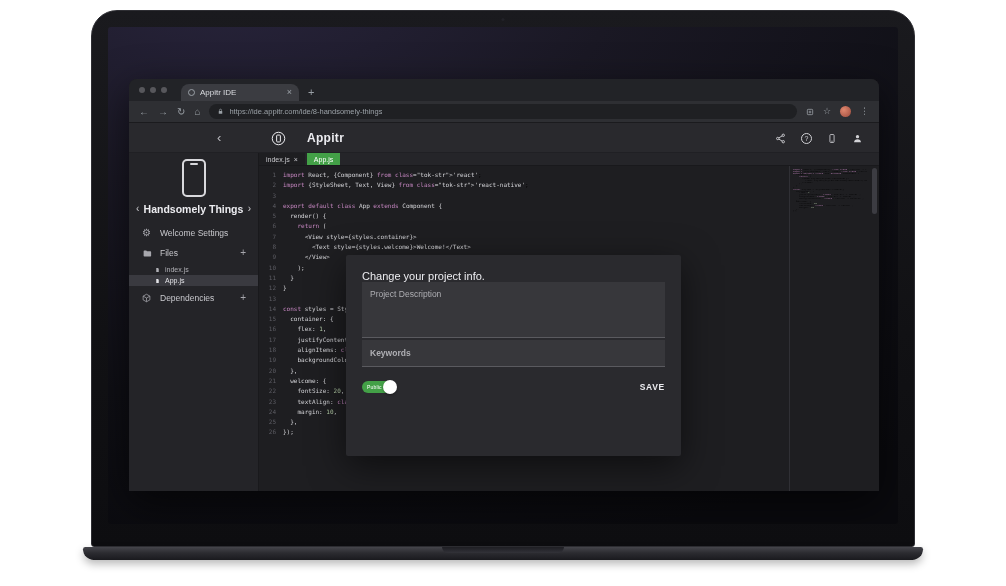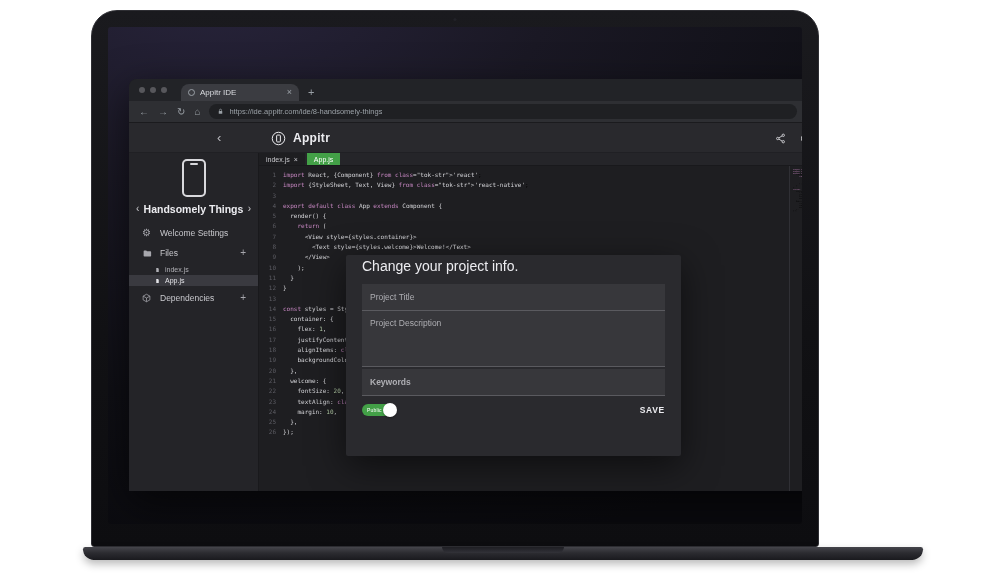--- a/index.html
+++ b/index.html
@@ -2,21 +2,21 @@
 <html style="--accent: #43a047;"><head>
 <meta charset="utf-8">
 <style>
   :root { --accent:#43a047; }
   * { margin:0; padding:0; box-sizing:border-box; }
   html,body { width:1006px; height:586px; background:#ffffff; overflow:hidden;
     font-family:"Liberation Sans", sans-serif; }
 
   
   .laptop { position:absolute; inset:0; }
-  .screen-shell { position:absolute; left:91px; top:10px; width:728px; height:537px;
+  .screen-shell { position:absolute; left:91px; top:10px; width:824px; height:537px;
     background:linear-gradient(180deg,#1a1a1e 0%,#111114 60%,#0d0d10 100%);
     border:1px solid #2e2e33; border-radius:26px 26px 3px 3px; }
   .camera { position:absolute; left:50%; top:7px; transform:translateX(-50%);
     width:3px; height:3px; border-radius:50%; background:#222228; }
   .display { position:absolute; left:16px; top:16px; right:16px; bottom:22px;
     border-radius:3px; overflow:hidden;
     background:radial-gradient(140% 120% at 15% -10%, #28243c 0%, #1a1824 35%, #0f0f15 70%, #0a0a0e 100%); }
   .base { position:absolute; left:83px; top:547px; width:840px; height:13px;
     background:linear-gradient(180deg,#45454b 0%, #2c2c31 45%, #1a1a1e 100%);
     border-radius:3px 3px 14px 14px; box-shadow:0 4px 9px rgba(0,0,0,.28); }
@@ -46,21 +46,21 @@
     align-items:center; gap:5px; padding:0 8px; min-width:0; }
   .url-text { font-size:7.5px; color:#9aa0a6; white-space:nowrap; overflow:hidden; }
   .tool-ic { color:#9aa0a6; font-size:9px; line-height:1; display:flex; align-items:center; }
   .avatar { width:11px; height:11px; border-radius:50%;
     background:radial-gradient(circle at 35% 35%, #e0876e, #9c4a3c); flex:none; }
 
   
   .ide-header { height:30px; background:#29292d; border-bottom:1px solid #202024;
     position:relative; flex:none; }
   .collapse { position:absolute; left:88px; top:8px; color:#b8b8bd; font-size:13px; line-height:1; }
-  .brand { position:absolute; left:142px; top:0; height:30px; display:flex; align-items:center; gap:7px; color:#ececf0; }
+  .brand { position:absolute; left:142px; top:0; height:30px; display:flex; align-items:center; gap:21px; color:#ececf0; }
   .logo { display:flex; }
   .brand-name { font-size:12px; font-weight:bold; letter-spacing:.3px; }
   .header-actions { position:absolute; right:16px; top:0; height:30px; display:flex;
     gap:15px; align-items:center; color:#d2d2d6; }
   .hic { display:flex; align-items:center; }
   .help-circle { width:11px; height:11px; border-radius:50%; border:1px solid #d2d2d6;
     display:flex; align-items:center; justify-content:center; font-size:7px; }
 
   
   .ide-body { flex:1; display:flex; background:#1e1e21; position:relative; min-height:0; }
@@ -105,30 +105,30 @@
   .minimap { position:absolute; left:3px; top:3px; right:12px; overflow:hidden; }
   .mini-line { font-size:2.5px; line-height:1.8px; white-space:pre; overflow:hidden; opacity:.85; }
   .scrollbar { position:absolute; right:1px; top:0; bottom:0; width:7px; }
   .thumb { position:absolute; top:2px; left:1px; width:5px; height:46px;
     background:#3c3c42; border-radius:3px; }
 
   
   .modal { position:absolute; left:217px; top:102px; width:335px; height:201px;
     background:#2a2a2e; box-shadow:0 10px 36px rgba(0,0,0,.55); z-index:10;
     padding:0 16px; border-radius:2px; }
-  .modal-title { font-size:14px; color:#ececf0; padding-top:3px; }
+  .modal-title { font-size:11px; color:#ececf0; padding-top:15px; }
   .m-field { display:block; width:100%; background:#37373b; border:none;
     border-bottom:1px solid #5a5a5f; color:#e8e8ec; font-size:8.5px; padding:0 8px;
     font-family:"Liberation Sans", sans-serif; outline:none; }
   .m-field::placeholder { color:#aeaeb3; opacity:1; }
   input.m-field { height:27px; }
   .f-title { margin-top:10px; }
   .m-textarea { height:56px; margin-top:0; padding-top:7px; resize:none; }
   .f-keywords { margin-top:2px;font-weight:bold; }
-  .modal-footer { display:flex; align-items:center; justify-content:space-between; margin-top:8px; }
+  .modal-footer { display:flex; align-items:center; justify-content:space-between; margin-top:14px; }
   .toggle { position:relative; width:32px; height:12px; background:var(--accent);
     border-radius:6px; display:flex; align-items:center; padding-left:5px; }
   .toggle-label { font-size:5px; color:#ffffff; letter-spacing:.2px; }
   .knob { position:absolute; right:-3px; top:-1px; width:14px; height:14px;
     background:#ffffff; border-radius:50%; box-shadow:0 1px 2px rgba(0,0,0,.4); }
   .save { font-size:8.5px; font-weight:bold; color:#ececf0; letter-spacing:.7px; }
 </style>
 </head>
 <body>
 
@@ -343,21 +343,20 @@
                 </div>
                 <div class="scrollbar">
                   <div class="thumb"></div>
                 </div>
               </div>
             </div>
           </div>
 
           <div class="modal">
             <div class="modal-title">Change your project info.</div>
-            <input class="m-field f-title" type="text" placeholder="Project Title" style="">
             <textarea class="m-field m-textarea" placeholder="Project Description" style=""></textarea>
             <input class="m-field f-keywords" type="text" placeholder="Keywords" style="">
             <div class="modal-footer">
               <div class="toggle">
                 <span class="toggle-label">Public</span>
                 <span class="knob"></span>
               </div>
               <span class="save">SAVE</span>
             </div>
           </div>

